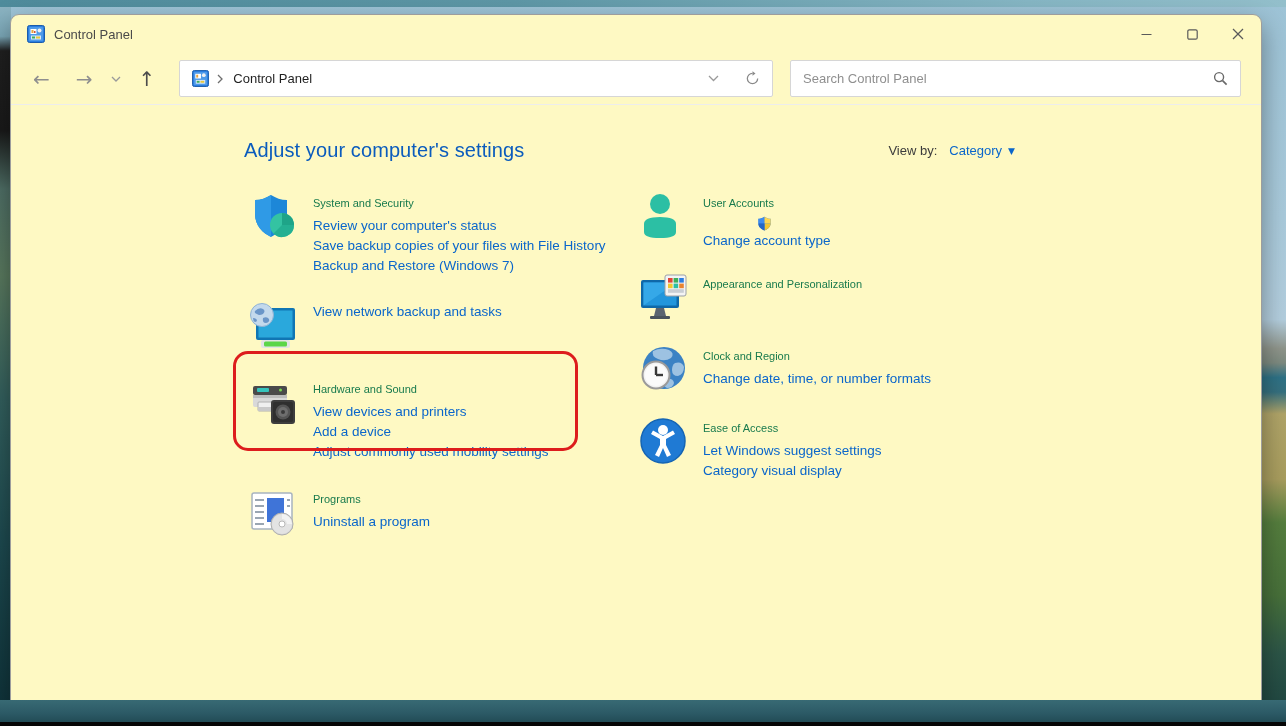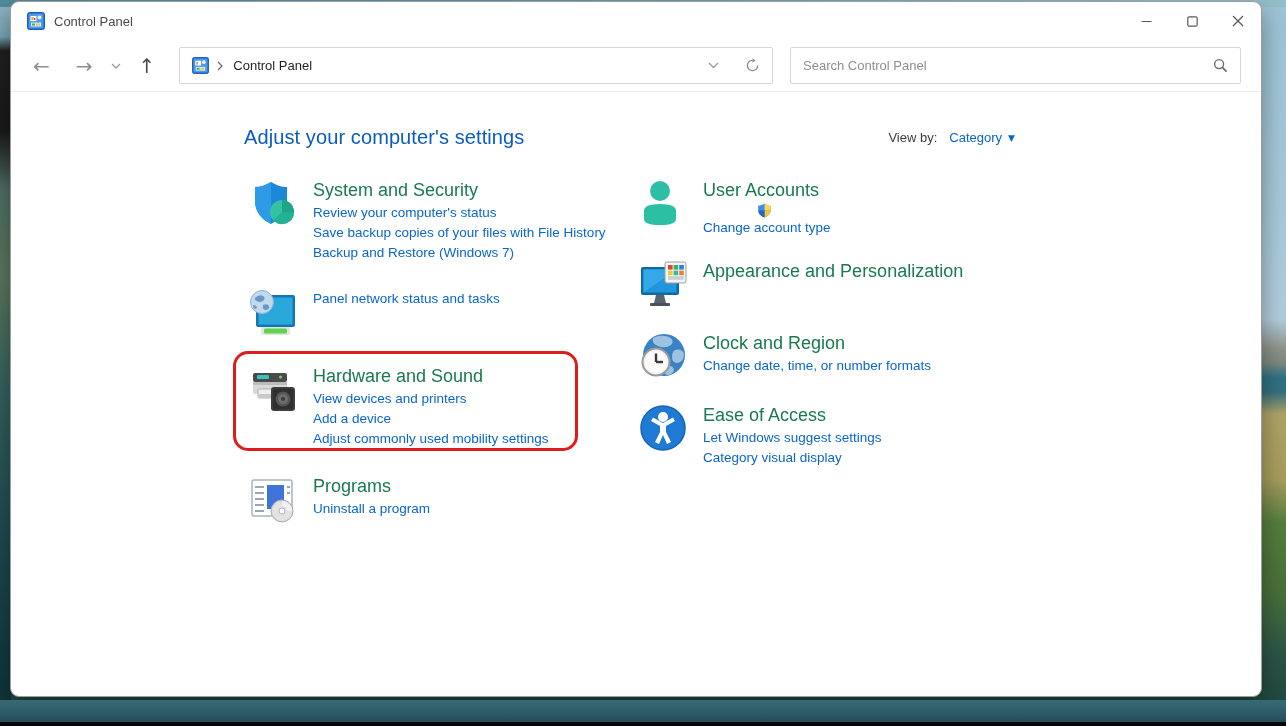--- a/index.html
+++ b/index.html
@@ -32,22 +32,22 @@
   .desktop-bottom {
     position:absolute; left:0; top:700px; width:1286px; height:22px; z-index:2;
     background:linear-gradient(180deg,#386a74 0%, #2c5a66 60%, #224c56 100%);
   }
   .desktop-taskbar-edge {
     position:absolute; left:0; top:722px; width:1286px; height:4px; z-index:2; background:#060606;
   }
 
   
   .window {
-    position:absolute; left:10px; top:1px; width:1252px; height:696px; z-index:1;
-    background:#ffffff; border:1px solid #9d9d9d; border-radius:9px;
+    position:absolute; left:10px; top:14px; width:1252px; height:696px; z-index:1;
+    background:#fef9c3; border:1px solid #9d9d9d; border-radius:9px;
     box-shadow:0 10px 26px rgba(0,0,0,.38);
     overflow:hidden;
   }
 
   
   .titlebar { height:38px; display:flex; align-items:center; padding-left:16px; }
   .titlebar .app-icon { width:18px; height:18px; margin-right:9px; }
   .titlebar .title { font-size:13px; color:#4a4a4a; }
   .titlebar .spacer { flex:1; }
   .caption-btn { width:46px; height:38px; display:flex; align-items:center; justify-content:center; cursor:default; }
@@ -86,21 +86,21 @@
   .viewby .vb-label { color:#3c3c3c; margin-right:12px;text-align:center; }
   .viewby .vb-value { color:#0a66cb; margin-right:6px; cursor:pointer; }
   .viewby .vb-arrow { color:#0a66cb; font-size:9px; font-family:"DejaVu Sans",sans-serif; }
 
   .columns { display:flex; padding-left:238px; margin-top:30px; }
   .col-left { width:390px; }
   .col-right { flex:1; }
   .cat { display:flex; margin-bottom:26px; min-height:50px; }
   .col-right .cat { margin-bottom:22px; }
   .cat-icon { width:48px; height:48px; margin-right:16px; flex-shrink:0; }
-  .cat-title { font-size:18px; color:#187a4d; line-height:22px; margin-bottom:2px; cursor:pointer; }
+  .cat-title { font-size:11px; color:#187a4d; line-height:22px; margin-bottom:2px; cursor:pointer; }
   .cat-link { font-size:13.5px; color:#0a66cb; line-height:20px; cursor:pointer; display:block; width:max-content; }
   .link-with-shield { display:flex; align-items:center;flex-direction:column; }
   .link-with-shield svg { margin-right:5px; }
 
   
   .red-annotation {
     position:absolute; left:233px; top:351px; width:345px; height:100px; z-index:6;
     border:3px solid #dd1d1d; border-radius:15px; pointer-events:none;
   }
 </style>
@@ -231,21 +231,21 @@
             <rect x="7" y="6" width="39" height="32" rx="2" fill="#1076b4"></rect>
             <rect x="9.5" y="8.5" width="34" height="27" fill="#2aa8dc"></rect>
             <rect x="12" y="38" width="29" height="8" rx="2" fill="#e4e4e4"></rect>
             <rect x="15" y="39.5" width="23" height="5" rx="1.5" fill="#5cd648"></rect>
             <circle cx="13" cy="13" r="11.5" fill="#c3d9ec" stroke="#8fb3d4" stroke-width="1"></circle>
             <path d="M6 9 Q10 5 14 7 Q17 9 14 12 Q10 14 8 12 Q5 11 6 9 Z" fill="#6a96c8"></path>
             <path d="M14 16 Q18 14 20 17 Q21 20 17 21 Q13 21 14 16 Z" fill="#6a96c8"></path>
             <path d="M4 16 Q7 16 8 18 Q8 20 6 20 Q4 19 4 16 Z" fill="#6a96c8"></path>
           </svg>
           <div>
-            <span class="cat-link">Panel network status and tasks</span>
+            <span class="cat-link">View network backup and tasks</span>
           </div>
         </div>
 
         <div class="cat">
           <svg class="cat-icon" viewBox="0 0 48 48">
             <rect x="4" y="8" width="34" height="9" rx="2" fill="#4a4a4a"></rect>
             <rect x="8" y="10" width="12" height="4" rx="1" fill="#35c4bc"></rect>
             <rect x="30" y="10.5" width="3" height="3" rx="1.5" fill="#76d94e"></rect>
             <rect x="4" y="17" width="34" height="12" rx="2" fill="#d9d9d9"></rect>
             <rect x="4" y="17" width="34" height="3" fill="#bcbcbc"></rect>

